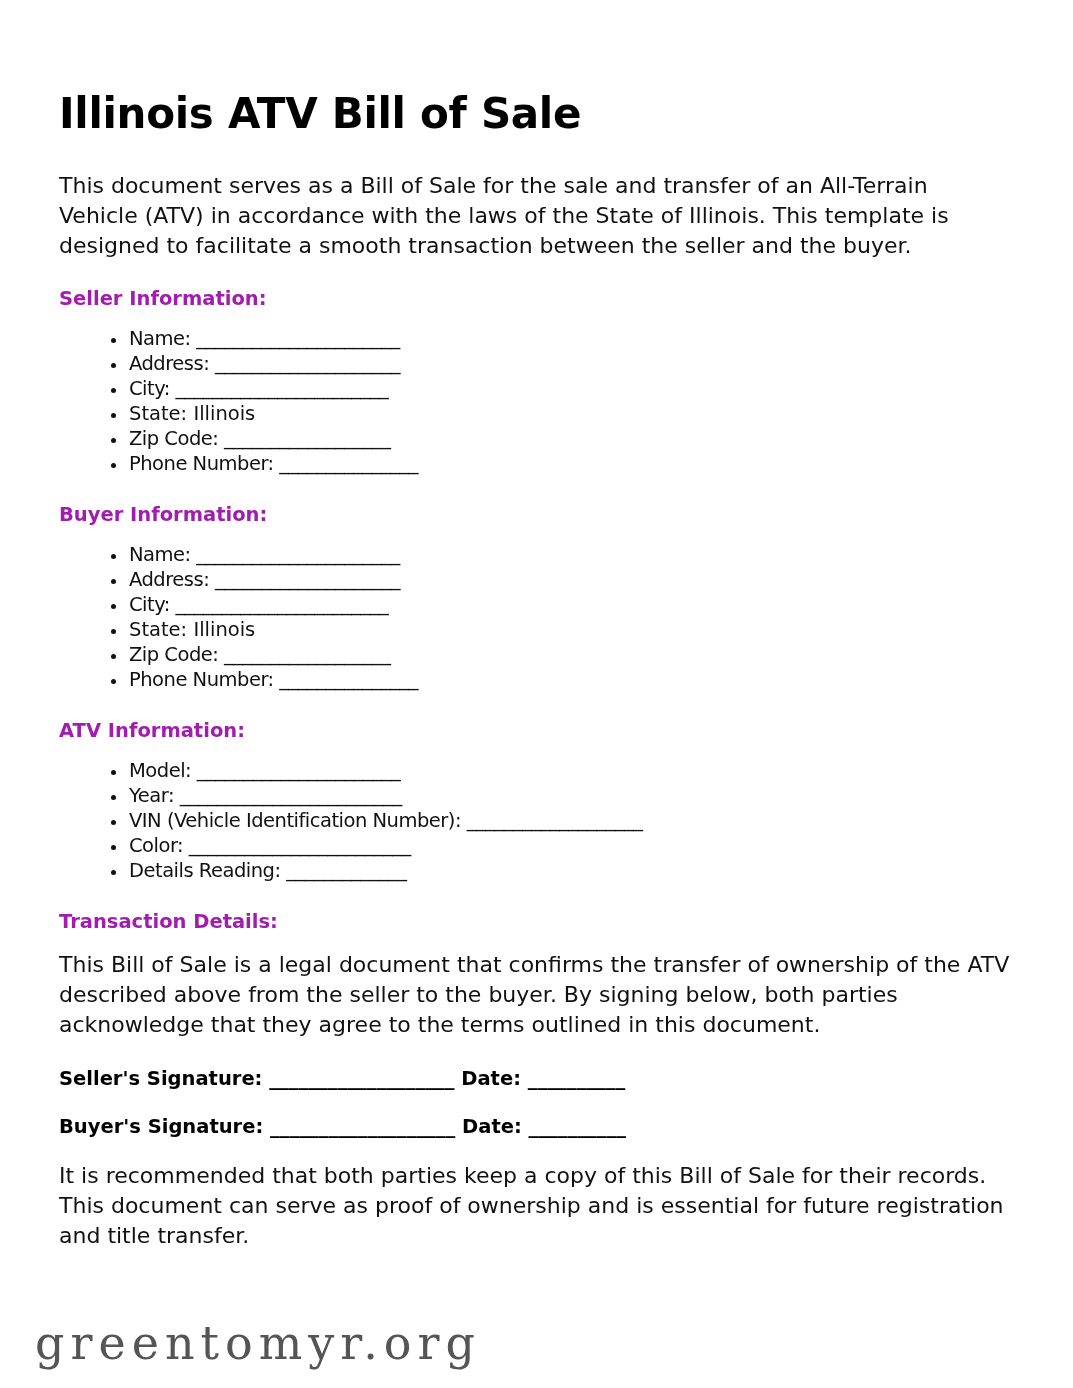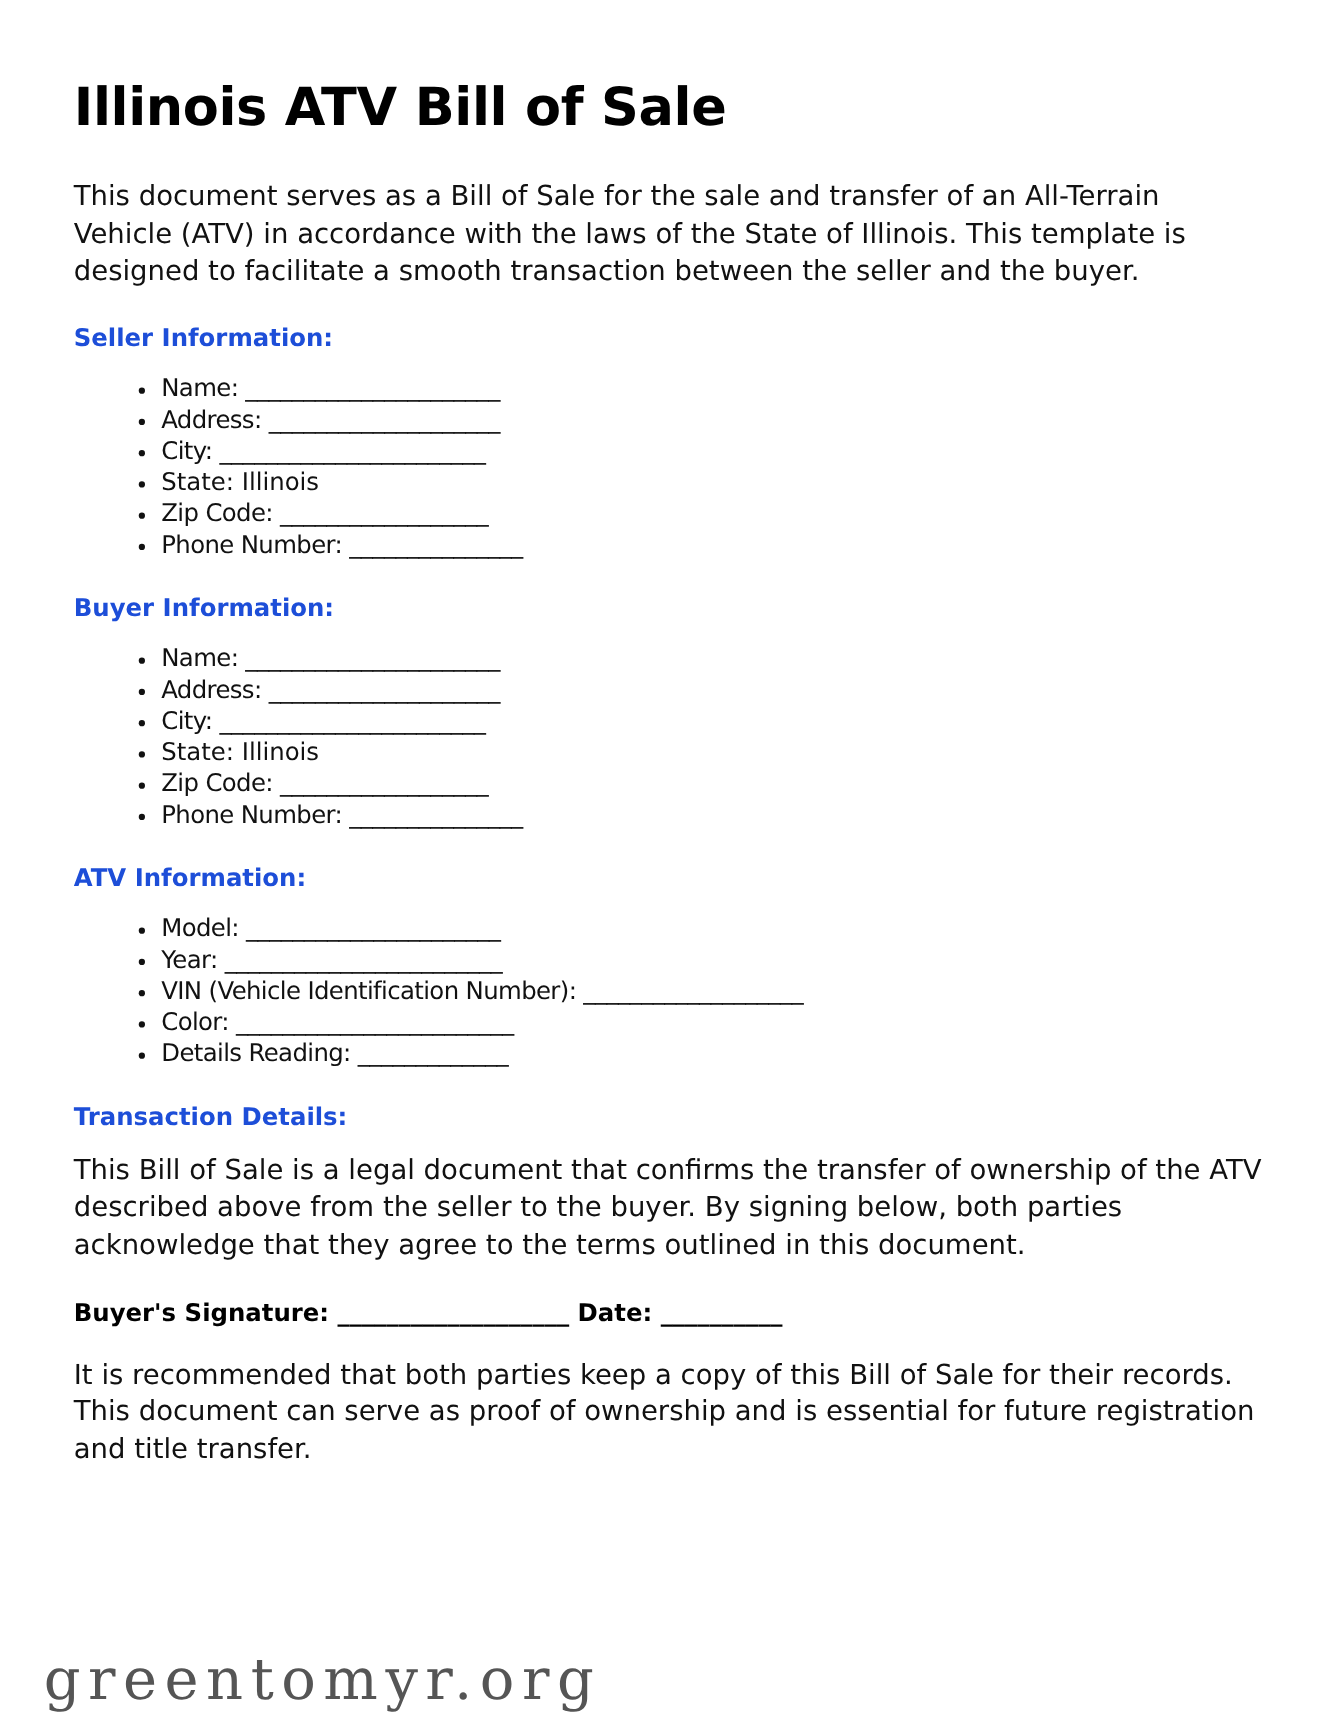--- a/index.html
+++ b/index.html
@@ -15,21 +15,21 @@
     position: relative;
     font-family: "DejaVu Sans", "Liberation Sans", sans-serif;
     color: #000000;
     overflow: hidden;
   }
   .page {
     position: absolute;
     left: 0; top: 0;
     width: 1073px;
     height: 1332px;
-    padding: 62px 40px 0 59px;
+    padding: 90px 40px 0 59px;
   }
   h1.doc-title {
     font-size: 42px;
     font-weight: bold;
     letter-spacing: -0.3px;
     margin: 0 0 34px 0;
     line-height: 1.12;
     color: #000;
   }
   p.para {
@@ -37,21 +37,21 @@
     line-height: 1.36;
     margin: 0 0 26px 0;
     max-width: 953px;
     color: #111;
   }
   h2.section-heading {
     font-size: 19.5px;
     font-weight: bold;
     margin: 0 0 16px 0;
     line-height: 1.25;
-    color: #1d4ed8;
+    color: #a21caf;
   }
   ul.field-list {
     list-style: none;
     margin: 0 0 26px 0;
     padding: 0 0 0 52px;
   }
   ul.field-list li {
     font-size: 19.5px;
     line-height: 1.28;
     position: relative;
@@ -126,19 +126,20 @@
     <li><span class="blank">Year: ________________________</span></li>
     <li><span class="blank">VIN (Vehicle Identification Number): ___________________</span></li>
     <li><span class="blank">Color: ________________________</span></li>
     <li><span class="blank">Details Reading: _____________</span></li>
   </ul>
 
   <h2 class="section-heading">Transaction Details:</h2>
 
   <p class="para">This Bill of Sale is a legal document that confirms the transfer of ownership of the ATV described above from the seller to the buyer. By signing below, both parties acknowledge that they agree to the terms outlined in this document.</p>
 
+  <p class="sig-line first">Seller's Signature: ___________________  Date: __________</p>
   <p class="sig-line">Buyer's Signature: ___________________  Date: __________</p>
 
   <p class="para closing">It is recommended that both parties keep a copy of this Bill of Sale for their records. This document can serve as proof of ownership and is essential for future registration and title transfer.</p>
 
 </div>
 
 <div class="watermark">greentomyr.org</div>
 
 </body></html>

